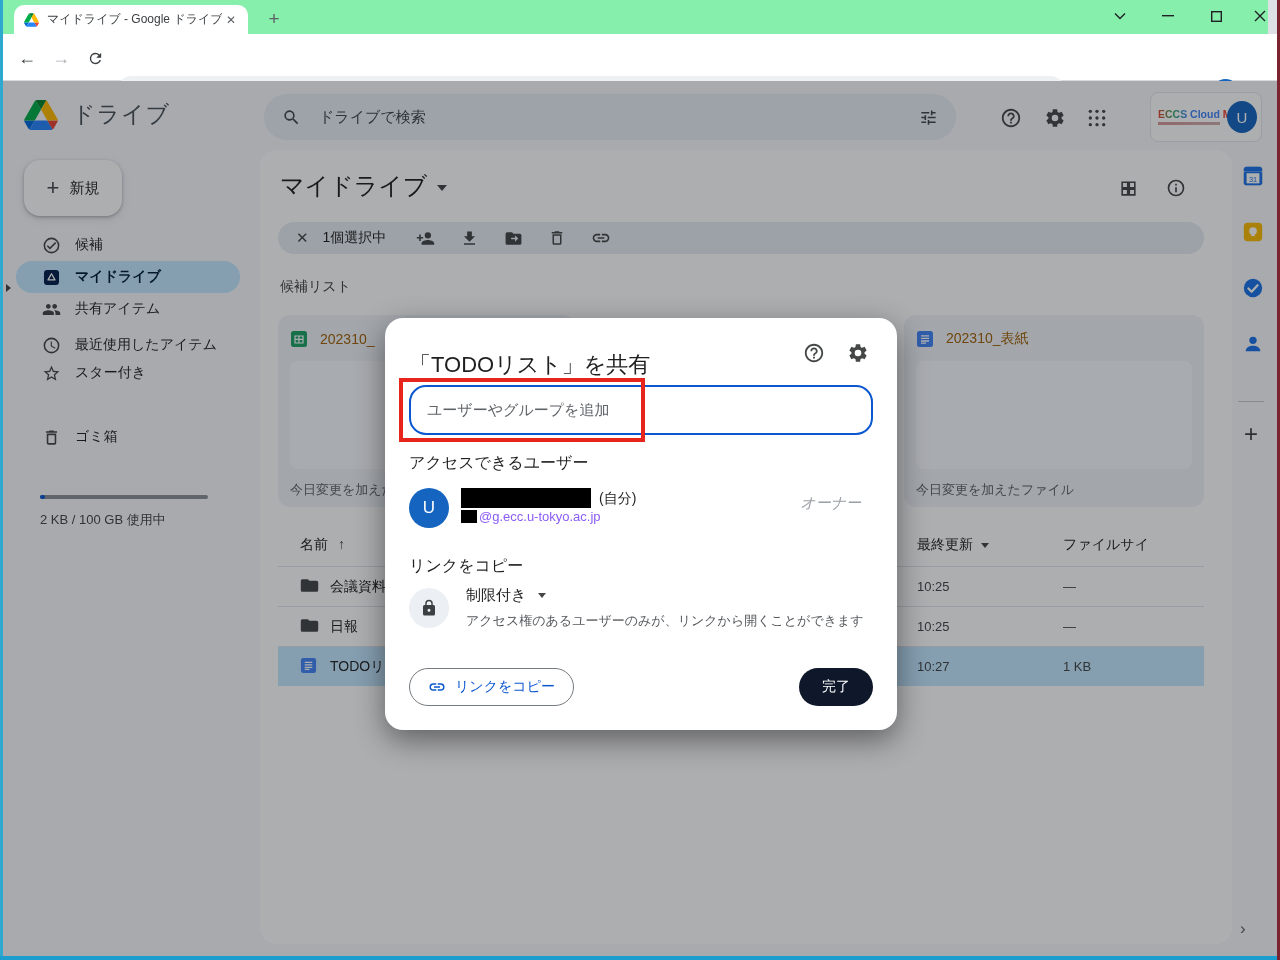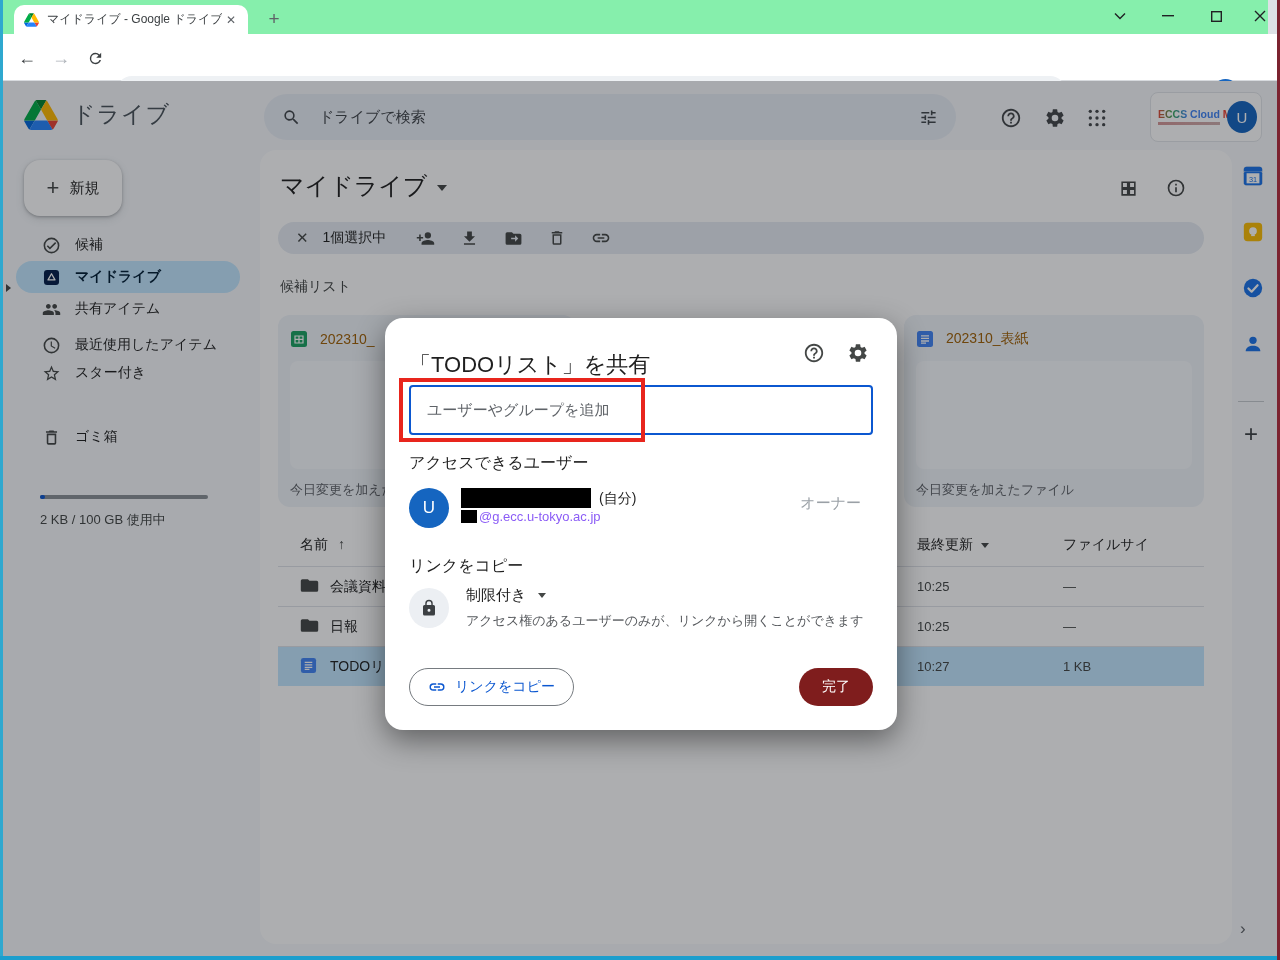--- a/index.html
+++ b/index.html
@@ -109,39 +109,39 @@
   .rail-chev { position:absolute; left:1240px; top:838px; font-size:17px; color:#5f6368; }
 
   
   .scrim { position:absolute; left:3px; right:3px; top:81px; bottom:4px; background:rgba(15,18,22,.34); z-index:40; }
 
   
   .dialog { position:absolute; left:385px; top:318px; width:512px; height:412px; background:#fff; border-radius:18px;
             box-shadow:0 10px 30px rgba(0,0,0,.45); z-index:60; }
   .dlg-title { position:absolute; left:24px; top:32px; font-size:22px; color:#1f1f1f; }
   .dlg-topic { position:absolute; top:22px; width:26px; height:26px; display:flex; align-items:center; justify-content:center; }
-  .dlg-input { position:absolute; left:24px; top:67px; width:464px; height:50px; border:2px solid #0b57d0; border-radius:4px;
+  .dlg-input { position:absolute; left:24px; top:67px; width:464px; height:50px; border:2px solid #0b57d0; border-radius:17px;
                background:#fff; font-size:15px; color:#5f6368; display:flex; align-items:center; padding:0 16px; }
   .dlg-h2 { position:absolute; left:24px; font-size:16px; color:#1f1f1f; }
   .owner-row { position:absolute; left:24px; top:168px; width:464px; height:48px; }
   .avatar-lg { position:absolute; left:0; top:2px; width:40px; height:40px; border-radius:50%; background:#1565c0; color:#fff;
                font-size:17px; display:flex; align-items:center; justify-content:center; }
   .redact-name { position:absolute; left:52px; top:2px; width:130px; height:20px; background:#000; }
   .self-label { position:absolute; left:190px; top:4px; font-size:14px; color:#1f1f1f; }
   .redact-mail { position:absolute; left:52px; top:24px; width:16px; height:13px; background:#000; }
   .owner-mail { position:absolute; left:70px; top:23px; font-size:13px; color:#8b5cf6; }
-  .owner-role { position:absolute; right:12px; top:8px; font-size:15px; color:#9aa0a6; }
+  .owner-role { position:absolute; right:12px; top:8px; font-size:15px; color:#9aa0a6;font-style:italic; }
   .ga-row { position:absolute; left:24px; top:268px; width:464px; }
   .lock-circ { position:absolute; left:0; top:2px; width:40px; height:40px; border-radius:50%; background:#eceff3;
                display:flex; align-items:center; justify-content:center; }
   .ga-label { position:absolute; left:57px; top:0; font-size:15px; color:#1f1f1f; display:flex; align-items:center; gap:12px; }
   .ga-desc { position:absolute; left:57px; top:26px; font-size:13px; color:#55585c; white-space:nowrap; }
   .btn-copy { position:absolute; left:24px; top:350px; height:38px; border:1px solid #767b80; border-radius:19px;
               display:flex; align-items:center; gap:9px; padding:0 18px; font-size:14px; color:#0b57d0; background:#fff; }
-  .btn-done { position:absolute; right:24px; top:350px; width:74px; height:38px; border-radius:19px; background:#7f1d1d;
+  .btn-done { position:absolute; right:24px; top:350px; width:74px; height:38px; border-radius:19px; background:#0f172a;
               color:#fff; font-size:14px; display:flex; align-items:center; justify-content:center; border:none; }
 
   .red-box { position:absolute; left:399px; top:378px; width:246px; height:64px; border:4px solid #e8251d; z-index:70; }
 
   svg { display:block; }
 </style>
 </head>
 <body>
 
 <div id="screen">

